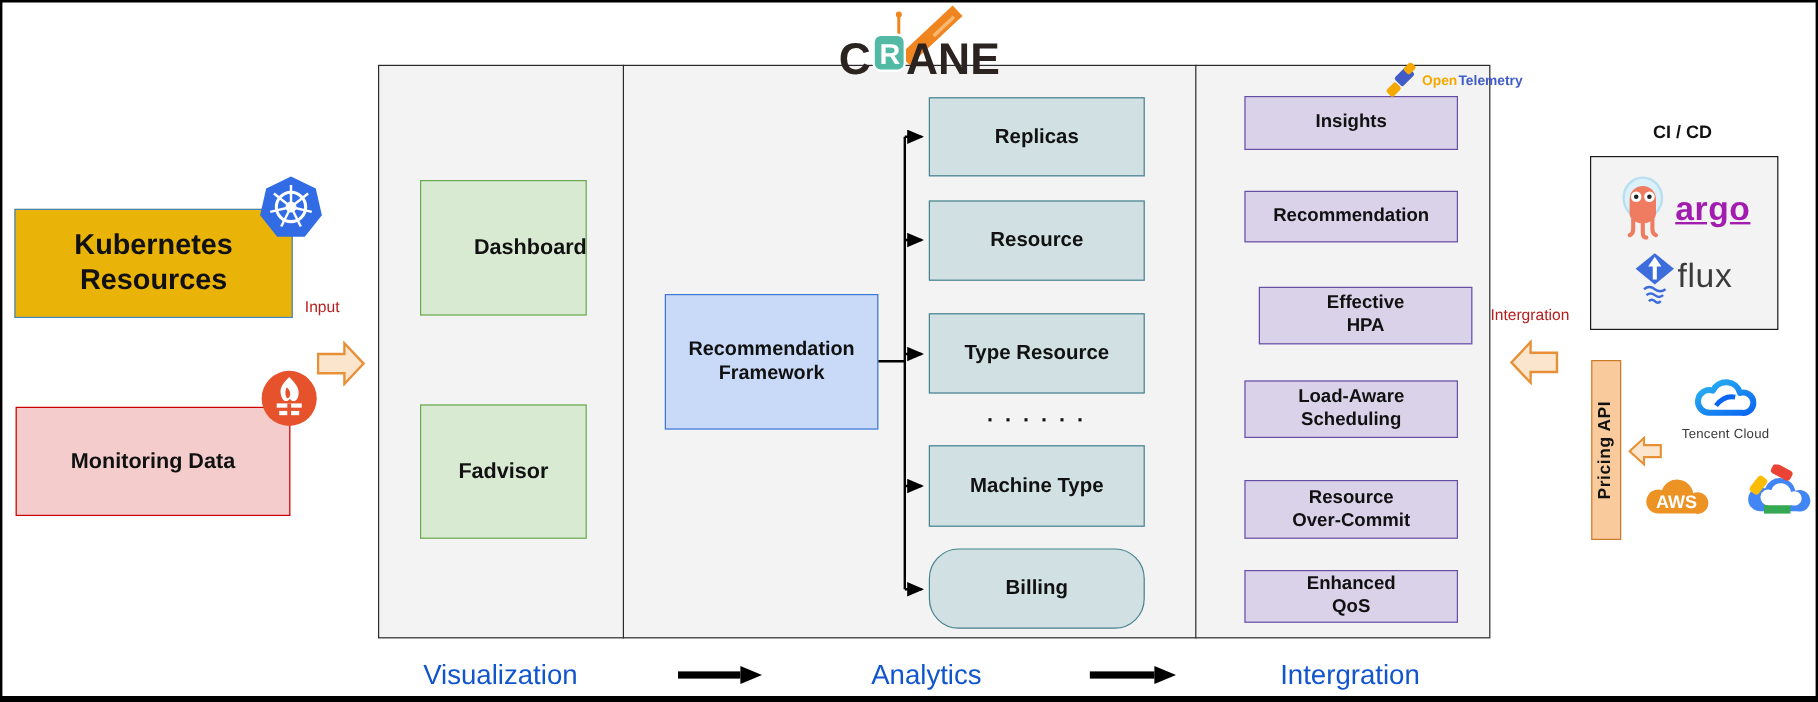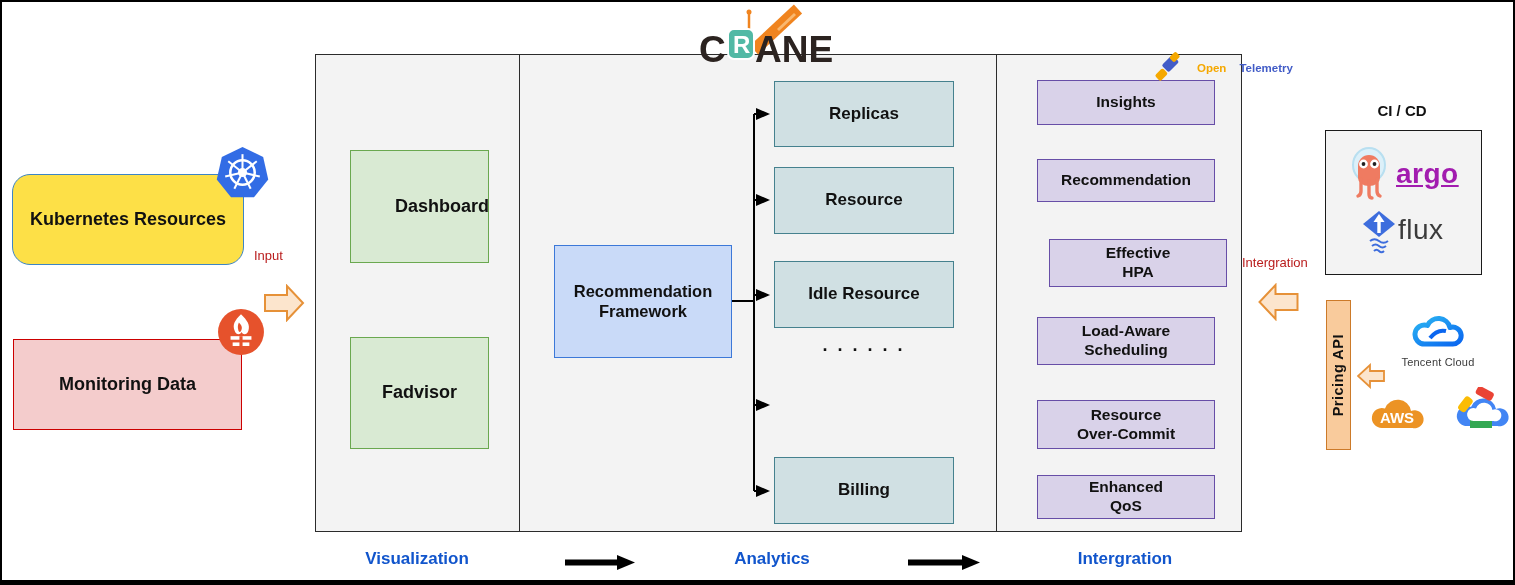--- a/index.html
+++ b/index.html
@@ -4,37 +4,37 @@
 <style>
   html,body{margin:0;padding:0;background:#fff;font-family:"Liberation Sans","DejaVu Sans",sans-serif;}
   #stage{position:relative;width:1515px;height:585px;background:#fff;border:2px solid #000;
          border-bottom:5px solid #000;box-sizing:border-box;overflow:hidden;}
   .abs{position:absolute;box-sizing:border-box;}
   .panel{background:#f3f3f3;border:1px solid #2b2b2b;}
   .vline{width:1px;background:#2b2b2b;}
   .box{display:flex;align-items:center;justify-content:center;text-align:center;
        font-weight:bold;color:#111;border-style:solid;border-width:1.5px;}
   .box span{white-space:pre-line;line-height:1.2;}
-  .k8s{background:#fde047;border-color:#3d85c6;font-size:18px;border-radius:18px;}
+  .k8s{background:#eab308;border-color:#3d85c6;font-size:24px;}
   .mon{background:#f4cccc;border-color:#cc0000;font-size:18px;}
   .green{background:#d9ead3;border-color:#6aa84f;font-size:18px;}
   .bluebox{background:#c9daf8;border-color:#3c78d8;font-size:16.5px;}
   .teal{background:#d0e0e3;border-color:#45818e;font-size:17px;}
   .purple{background:#d9d2e9;border-color:#674ea7;font-size:15.5px;}
   .pricing{background:#f9cb9c;border-color:#cc7a29;border-width:1.5px;}
   .pricing span{writing-mode:vertical-rl;transform:rotate(180deg);font-weight:bold;font-size:14.5px;letter-spacing:.5px;white-space:nowrap;}
-  .seclabel{color:#1155cc;font-weight:bold;font-size:17px;text-align:center;}
+  .seclabel{color:#1155cc;font-weight:normal;font-size:23px;text-align:center;}
   .smalllabel{font-size:13px;color:#b91c1c;text-align:left;}
   .cicd-box{background:#f3f3f3;border:1.5px solid #1a1a1a;}
   .cicd-title{font-weight:bold;font-size:15px;color:#111;text-align:center;}
   .argo-text{font-size:28px;font-weight:bold;color:#a21caf;letter-spacing:.5px;text-decoration:underline;}
   .flux-text{font-size:28px;font-weight:500;color:#3b3b3b;letter-spacing:.5px;}
   .tencent-text{font-size:11px;color:#3a3a3a;text-align:center;letter-spacing:.2px;}
   .dots{font-size:18px;font-weight:bold;color:#111;text-align:center;letter-spacing:2px;}
-  .otel{display:flex;align-items:center;gap:13px;font-size:11.5px;font-weight:bold;}
+  .otel{display:flex;align-items:center;gap:1px;font-size:11.5px;font-weight:bold;}
   .otel .o1{color:#f5a800;} .otel .o2{color:#425cc7;}
   .crane-letter{fill:#2b2320;font-weight:900;font-size:37px;font-family:"Liberation Sans","DejaVu Sans",sans-serif;}
 </style>
 </head>
 <body>
 
 <div id="stage">
 
   <div class="abs panel" style="left:313px;top:52px;width:927px;height:478px;"></div>
   <div class="abs vline" style="left:517px;top:52px;height:478px;"></div>
@@ -133,24 +133,27 @@
     </g>
   </svg>
 
   <div class="abs box teal" style="left:772px;top:79px;width:180px;height:66px;">
     <span>Replicas</span>
   </div>
   <div class="abs box teal" style="left:772px;top:165px;width:180px;height:67px;">
     <span>Resource</span>
   </div>
   <div class="abs box teal" style="left:772px;top:259px;width:180px;height:67px;">
-    <span>Idle Resource</span>
+    <span>Type Resource</span>
   </div>
   <div class="abs dots" style="left:772px;top:338px;width:180px;">· · · · · ·</div>
-  <div class="abs box teal" style="left:772px;top:455px;width:180px;height:67px;">
+  <div class="abs box teal" style="left:772px;top:369px;width:180px;height:68px;">
+    <span>Machine Type</span>
+  </div>
+  <div class="abs box teal" style="left:772px;top:455px;width:180px;height:67px;border-radius:25px;">
     <span>Billing</span>
   </div>
 
   <div class="abs box purple" style="left:1035px;top:78px;width:178px;height:45px;">
     <span>Insights</span>
   </div>
   <div class="abs box purple" style="left:1035px;top:157px;width:178px;height:43px;">
     <span>Recommendation</span>
   </div>
   <div class="abs box purple" style="left:1035px;top:237px;width:178px;height:48px;margin-left:12px;">

